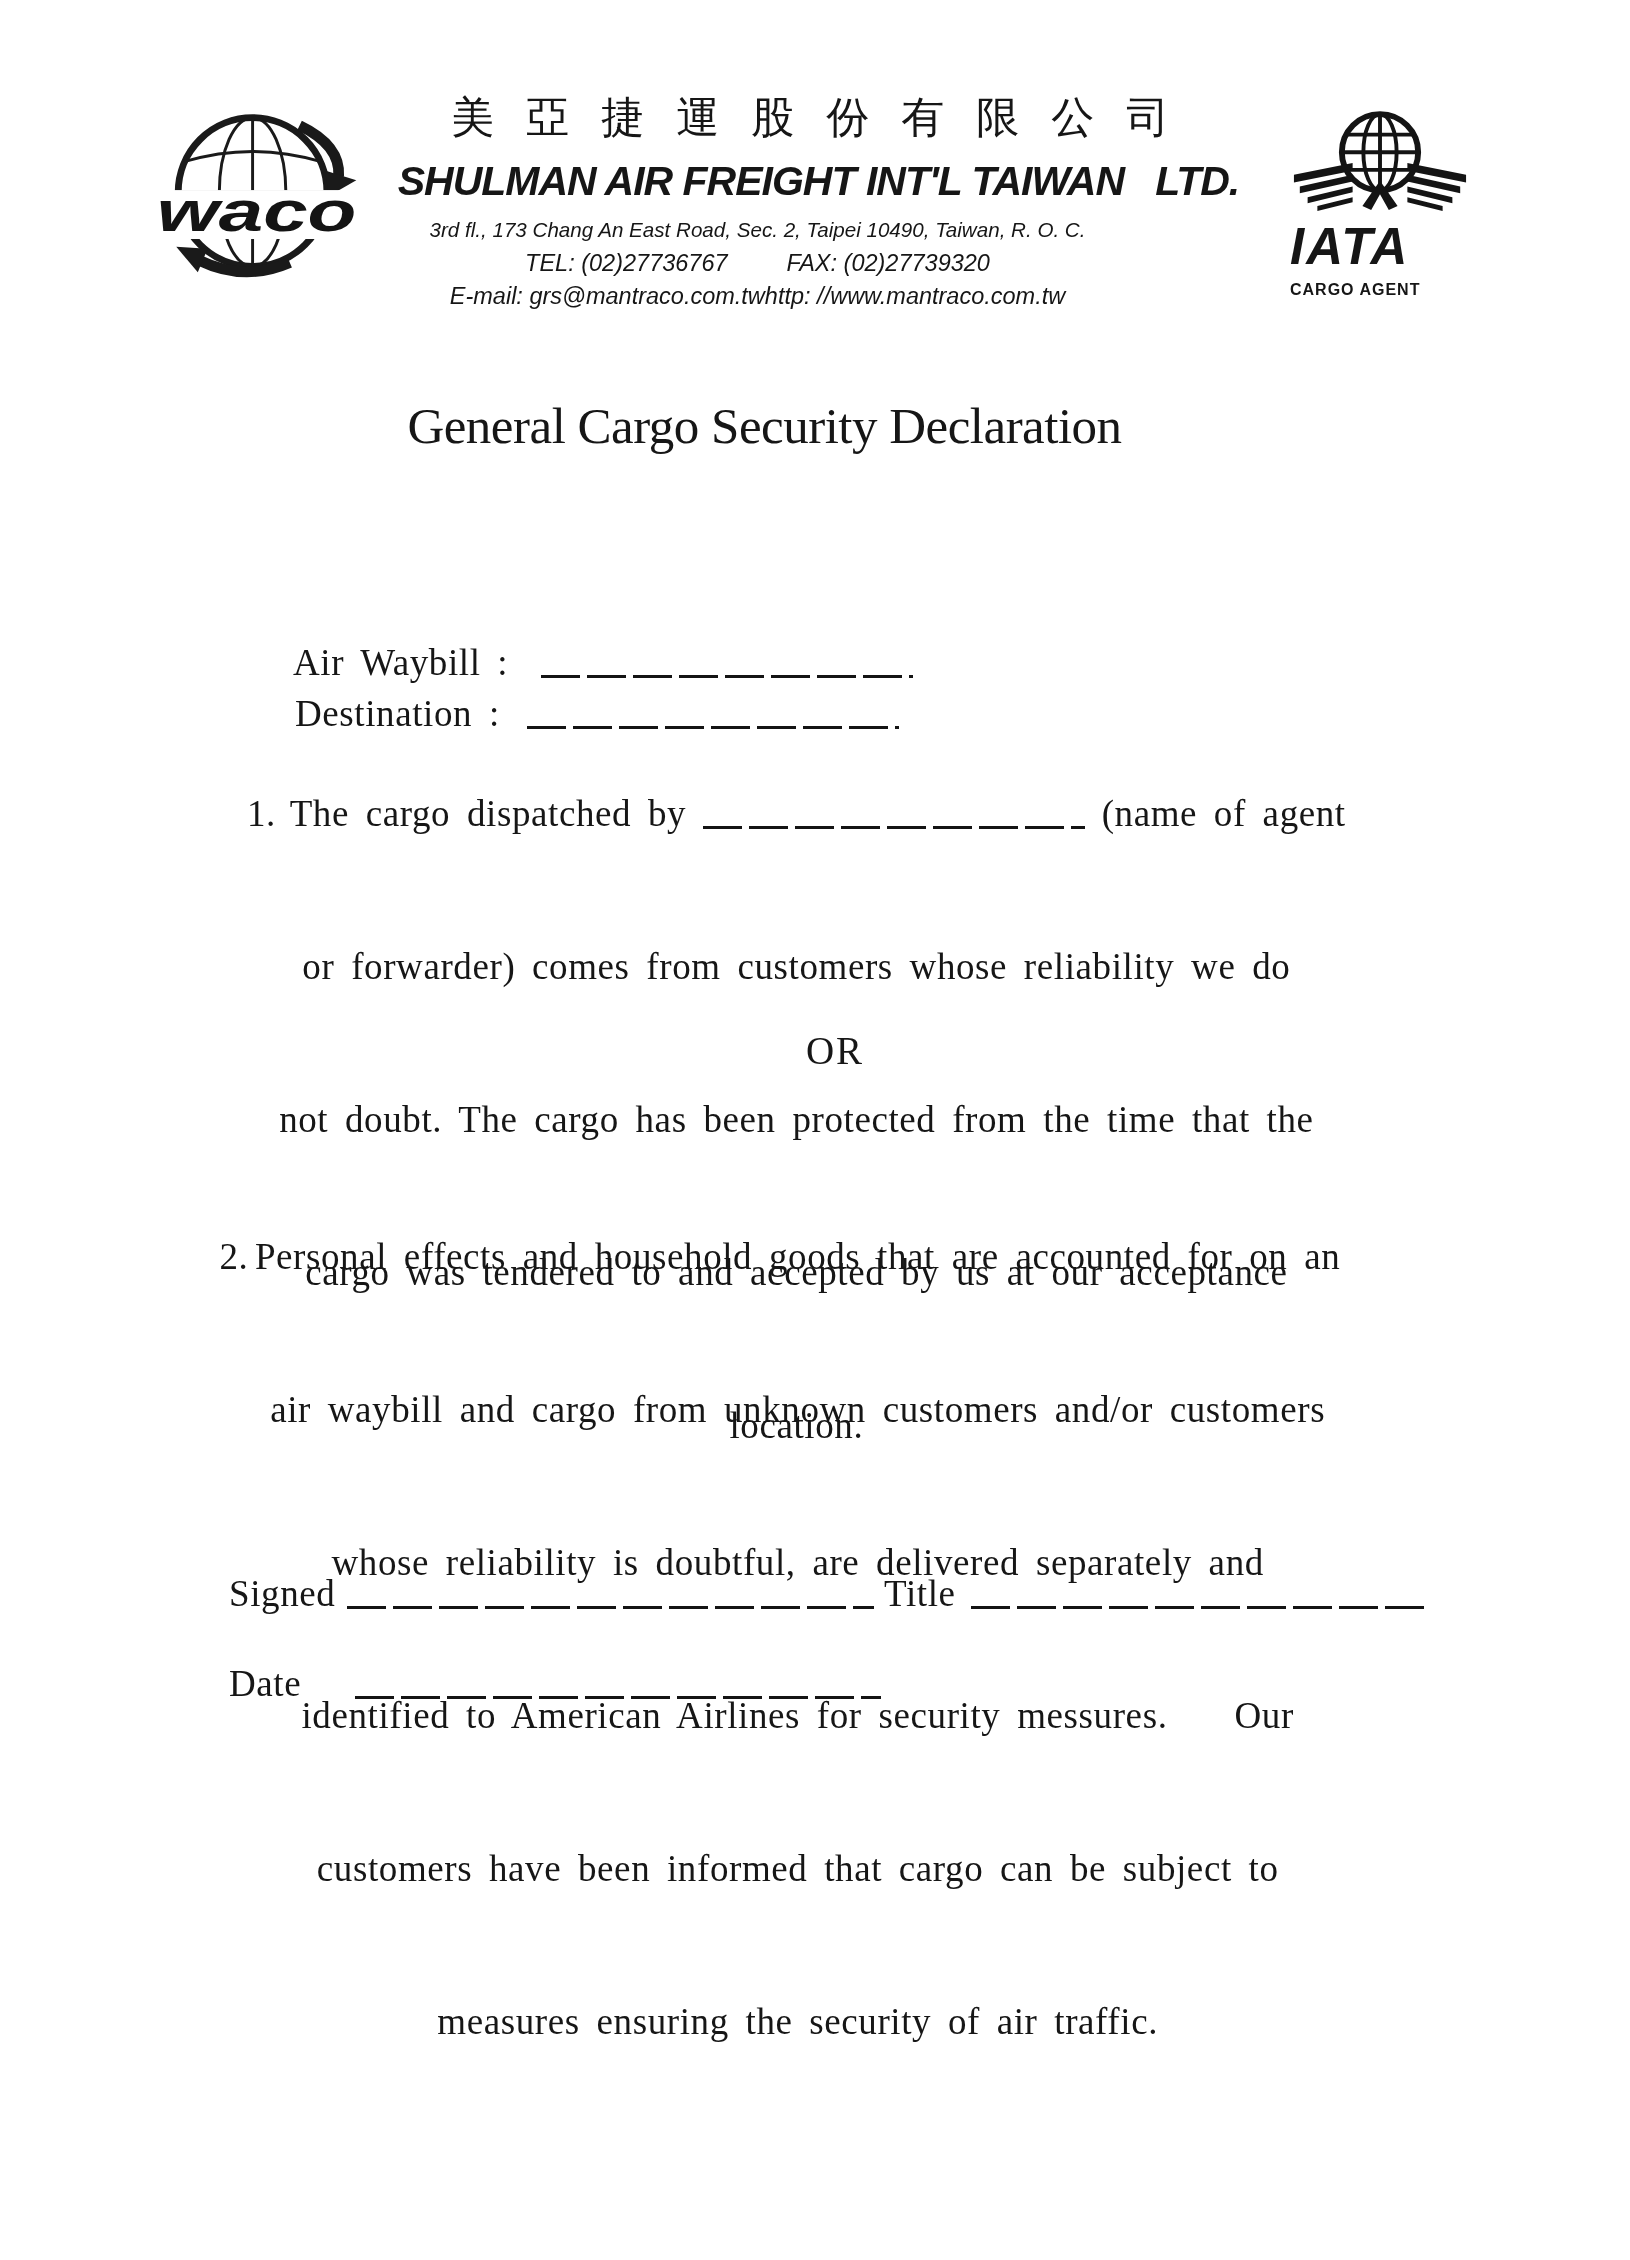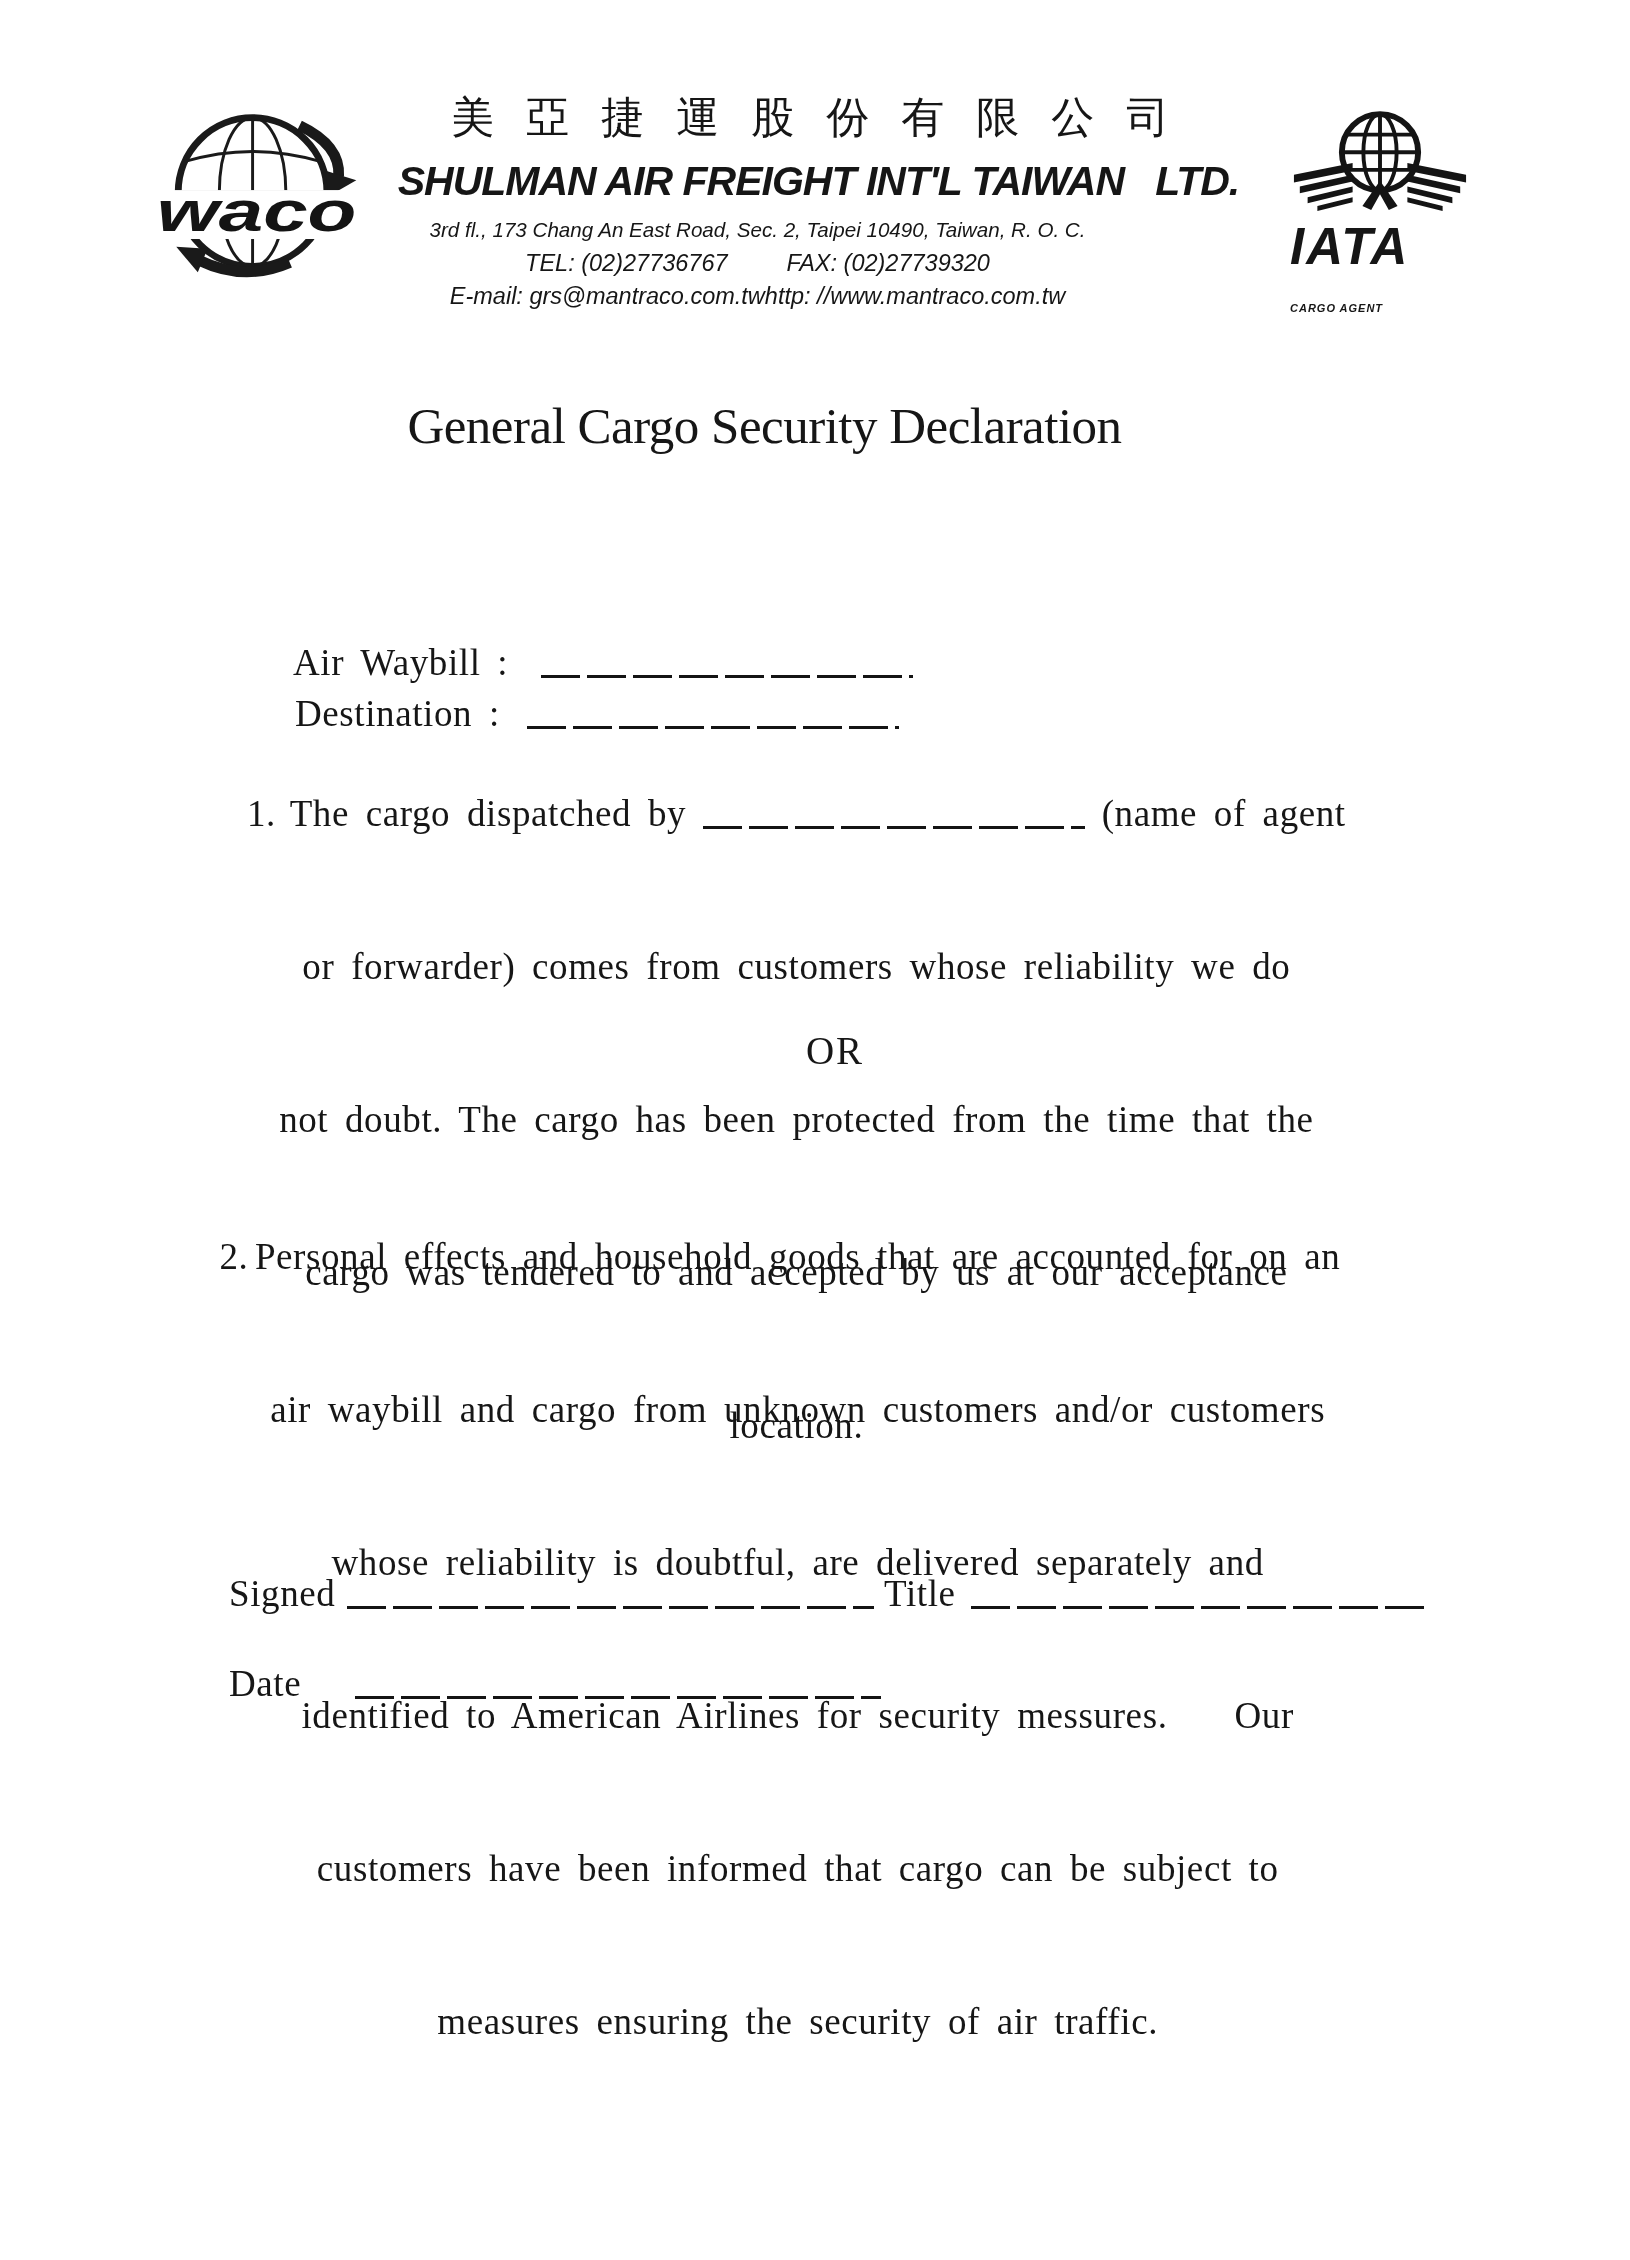--- a/index.html
+++ b/index.html
@@ -38,22 +38,22 @@
     transform:translateX(-61px);
   }
   .telfax{margin-top:5.9px;line-height:29px;font-size:23.5px;gap:59px;}
   .webline{margin-top:3.9px;line-height:29px;font-size:23.5px;}
   .iata{position:absolute;left:1290px;top:35px;width:180px;}
   .iata-word{
     font-family:"Liberation Sans",sans-serif;font-weight:bold;font-style:italic;
     font-size:51px;line-height:49px;letter-spacing:2px;margin-top:-3.9px;
   }
   .iata-sub{
-    margin-top:31px;font-size:11px;letter-spacing:1px;
-    font-family:"Liberation Sans",sans-serif;font-weight:bold;font-style:italic;
+    margin-top:10px;font-size:16px;letter-spacing:1px;
+    font-family:"Liberation Sans",sans-serif;font-weight:bold;
   }
   
   .doc-title{
     position:absolute;top:395px;left:0;width:1529px;margin:0;
     text-align:center;font-weight:normal;
     font-size:51px;line-height:63px;letter-spacing:-0.5px;
   }
   
   .bodytext{font-size:37px;line-height:51px;letter-spacing:0.6px;word-spacing:6.9px;}
   .blank{

